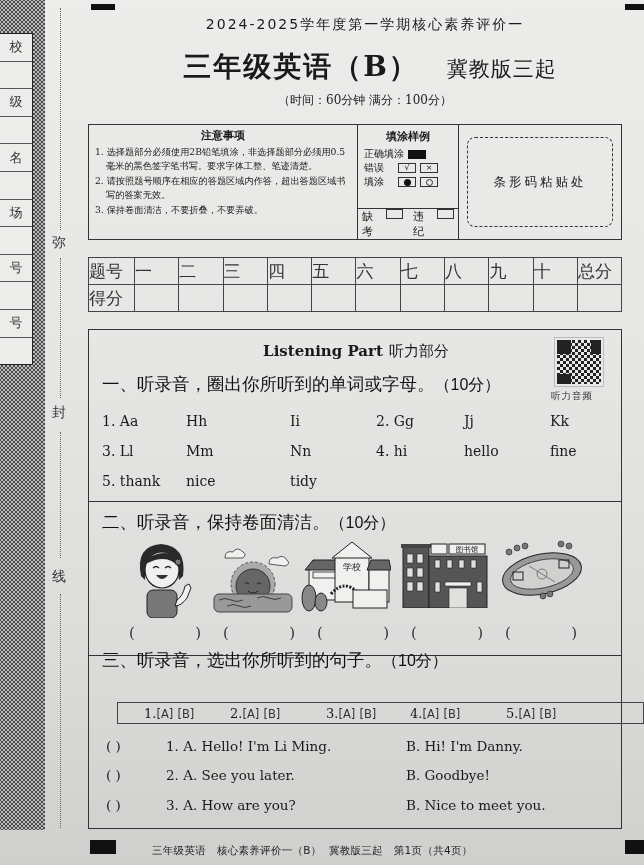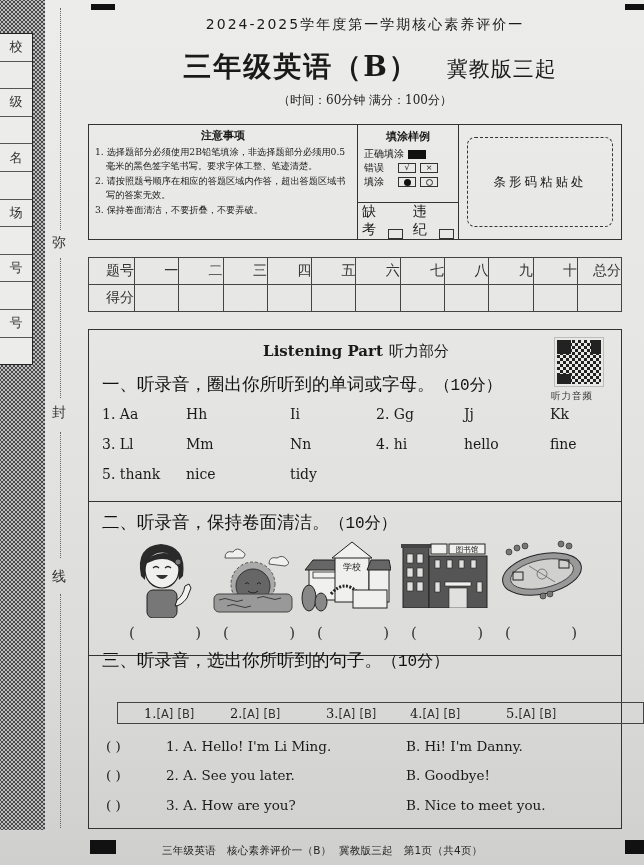--- a/index.html
+++ b/index.html
@@ -66,66 +66,66 @@
   .notice h4 { text-align: center; font-size: 11px; font-weight: bold; margin-bottom: 1px; }
   .notice .item { padding-left: 11px; text-indent: -11px; }
   .sample { width: 101px; border-right: 1px solid #333; display: flex; flex-direction: column; }
   .sample-top { height: 88px; border-bottom: 1px solid #333; padding: 4px 6px; font-size: 10px; }
   .sample-top h4 { text-align: center; font-size: 11px; margin-bottom: 3px; }
   .sample-row { display: flex; align-items: center; gap: 4px; height: 14px; }
   .mini-box { display: inline-flex; align-items: center; justify-content: center; width: 18px; height: 10px; border: 1px solid #333; font-size: 8px; line-height: 8px; }
   .mini-fill { width: 18px; height: 9px; background: #111; display: inline-block; }
   .dot { width: 7px; height: 7px; border-radius: 50%; background: #111; }
   .ring { width: 7px; height: 7px; border-radius: 50%; border: 1px solid #333; }
-  .sample-bottom { flex: 1; display: flex; align-items: flex-end; padding: 0 4px; font-size: 14px; gap: 3px; }
+  .sample-bottom { flex: 1; display: flex; align-items: flex-start; padding: 0 4px; font-size: 11px; gap: 3px; }
   .absent-box { width: 18px; height: 10px; border: 1px solid #333; display: inline-block; }
   .barcode-area { flex: 1; padding: 12px 8px; }
   .barcode-dashed {
     width: 100%; height: 100%; border: 1.2px dashed #333; border-radius: 8px;
     display: flex; align-items: center; justify-content: center;
     font-size: 12.5px; letter-spacing: 3px;
   }
 
   
   .score-table {
     position: absolute; left: 88px; top: 257px; width: 534px; border-collapse: collapse;
   }
   .score-table td {
-    border: 1px solid #444; height: 27px; text-align: right; font-size: 14px; color: #333;
+    border: 1px solid #444; height: 27px; text-align: left; font-size: 17px; color: #333;
     font-family: "DejaVu Sans", sans-serif;
   }
 
   
   .section-box {
     position: absolute; left: 88px; top: 329px; width: 534px; height: 500px;
     border: 1.5px solid #333;
   }
   .hr { position: absolute; left: 0; right: 0; border-top: 1.5px solid #333; }
   .listening-title {
     position: absolute; left: 0; width: 534px; top: 12px; text-align: center;
     font-size: 15px; font-weight: bold;
   }
   .listening-title .cn { font-family: "DejaVu Sans", sans-serif; font-weight: normal; margin-left: 6px; margin-top: 36px; }
   .q-heading {
     position: absolute; left: 13px; font-family: "DejaVu Sans", sans-serif; font-size: 17.5px; color: #111;
   }
-  .q-heading .score { font-family: Liberation Mono, monospace; font-size: 16px; }
+  .q-heading .score { font-family: Liberation Sans, sans-serif; font-size: 16px; }
   .qr {
     position: absolute; left: 466px; top: 8px; width: 48px; height: 48px;
     background:
       linear-gradient(#222,#222) 0 0/14px 14px no-repeat,
       linear-gradient(#222,#222) 34px 0/14px 14px no-repeat,
       linear-gradient(#222,#222) 0 34px/14px 14px no-repeat,
       repeating-conic-gradient(#222 0 25%, #e8e8e6 0 50%) 0 0/6px 6px;
     border: 2px solid #e8e8e6; outline: 1px solid #bbb;
   }
   .qr-label { position: absolute; left: 462px; top: 60px; font-size: 9.5px; font-family: "DejaVu Serif", serif; color: #333; letter-spacing: 1px; }
 
   .word-grid { position: absolute; left: 13px; top: 76px; width: 500px; font-size: 14px; }
-  .word-row { display: flex; height: 30px; align-items: flex-start; }
+  .word-row { display: flex; height: 30px; align-items: center; }
   .word-row span { display: inline-block; }
   .w0 { width: 84px; } .w1 { width: 104px; } .w2 { width: 86px; } .w3 { width: 88px; } .w4 { width: 86px; }
 
   .pics { position: absolute; left: 0; top: 206px; width: 534px; height: 108px; }
   .pic { position: absolute; top: 0; }
   .paren-row { position: absolute; left: 0; top: 294px; width: 534px; font-size: 15px; color: #333; }
   .paren { position: absolute; width: 72px; display: flex; justify-content: space-between; }
 
   .answer-strip {
     position: absolute; left: 28px; top: 372px; width: 527px; height: 22px;
@@ -133,21 +133,21 @@
   }
   .ans { position: absolute; font-family: "DejaVu Serif", serif; }
   .ans .bx { font-family: "DejaVu Sans", sans-serif; font-size: 11.5px; color: #333; }
 
   .sentence-row { position: absolute; left: 17px; width: 510px; height: 24px; font-size: 13.5px; display: flex; align-items: center; }
   .sentence-row .op { width: 60px; }
   .sentence-row .a { width: 240px; }
   .sentence-row .b { flex: 1; }
 
   .footer {
-    position: absolute; left: 162px; top: 844px; font-family: "DejaVu Sans", sans-serif;
+    position: absolute; left: 152px; top: 844px; font-family: "DejaVu Sans", sans-serif;
     font-size: 10.5px; color: #222; letter-spacing: 0.3px; white-space: pre;
   }
 </style>
 </head>
 <body>
 
 <div class="page">
 
   <div class="hatch"></div>
   <div class="info-table">

